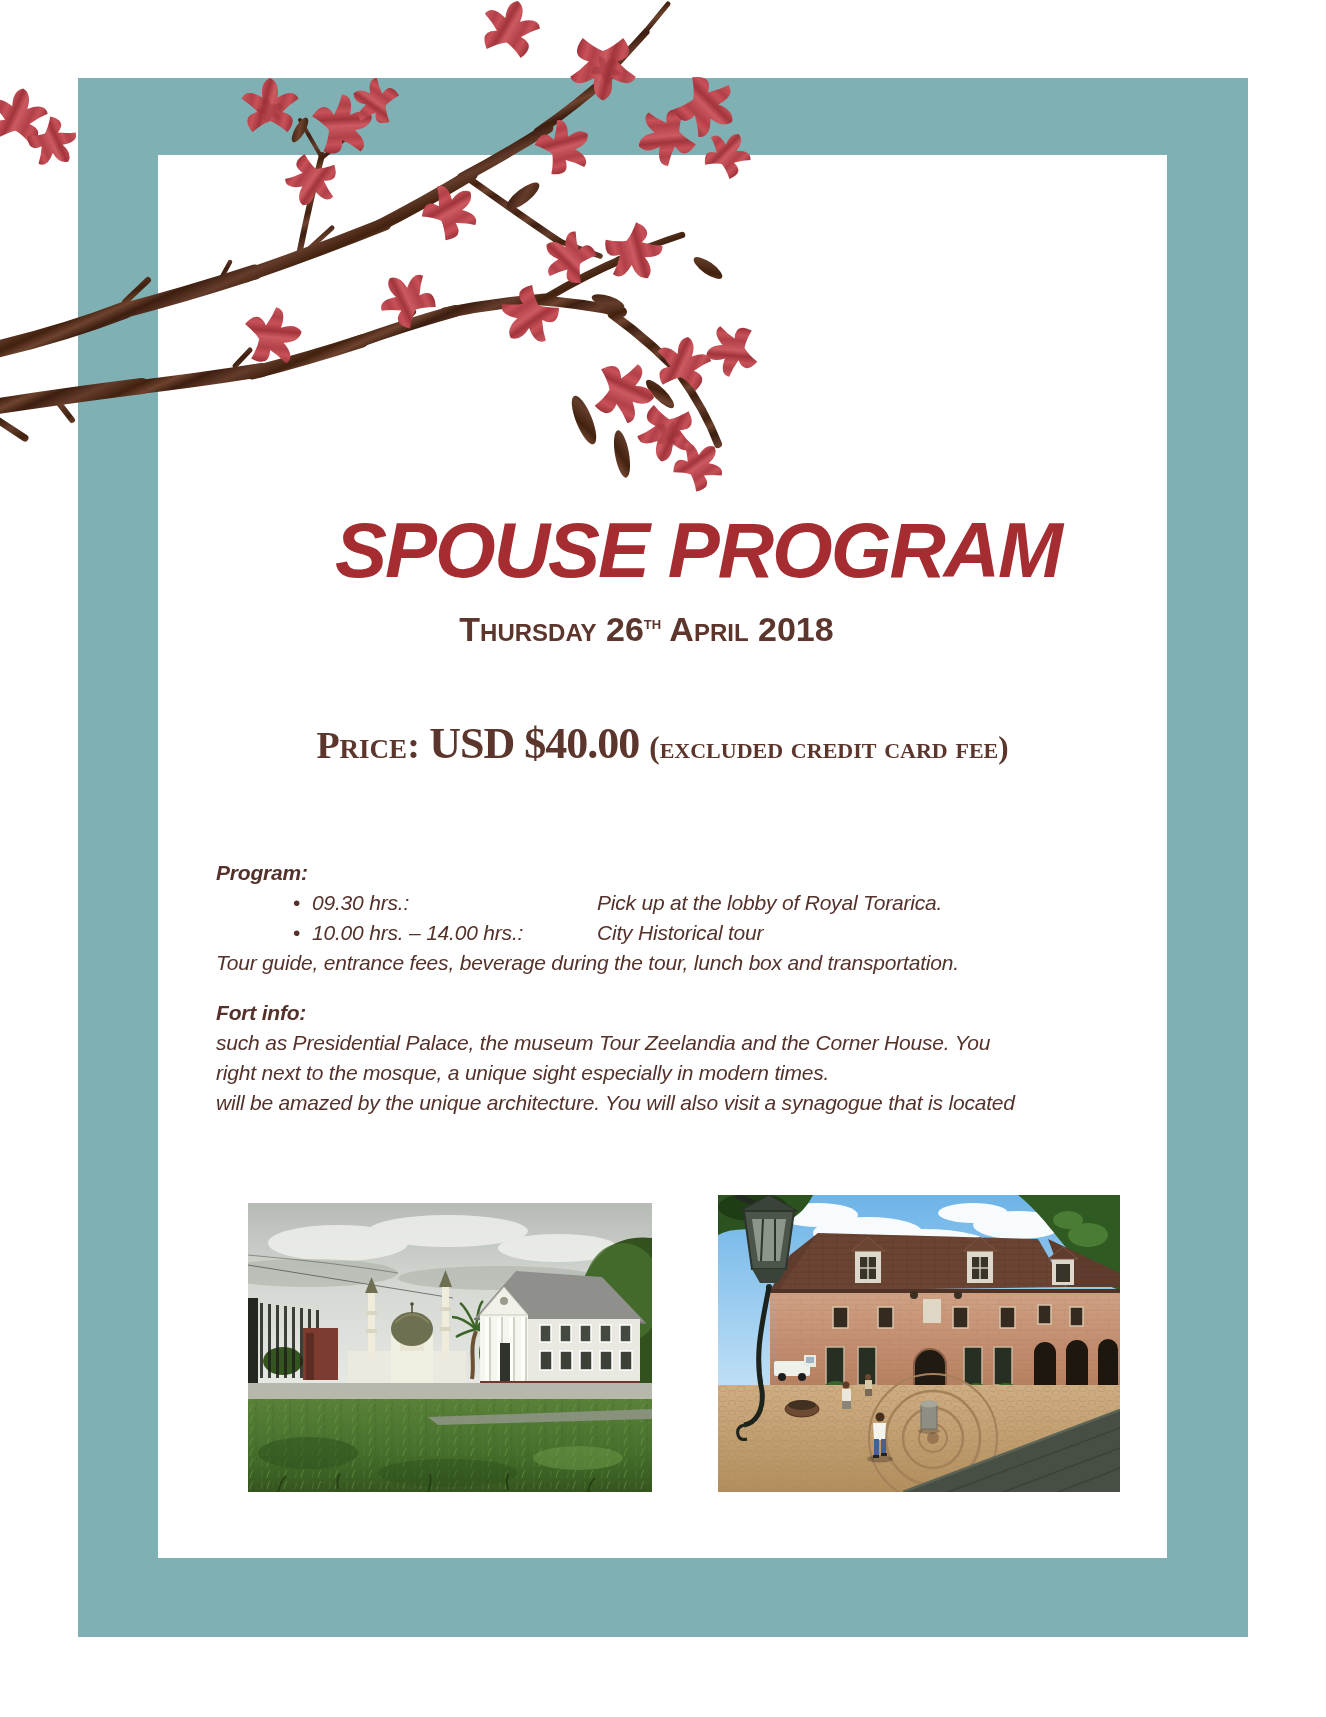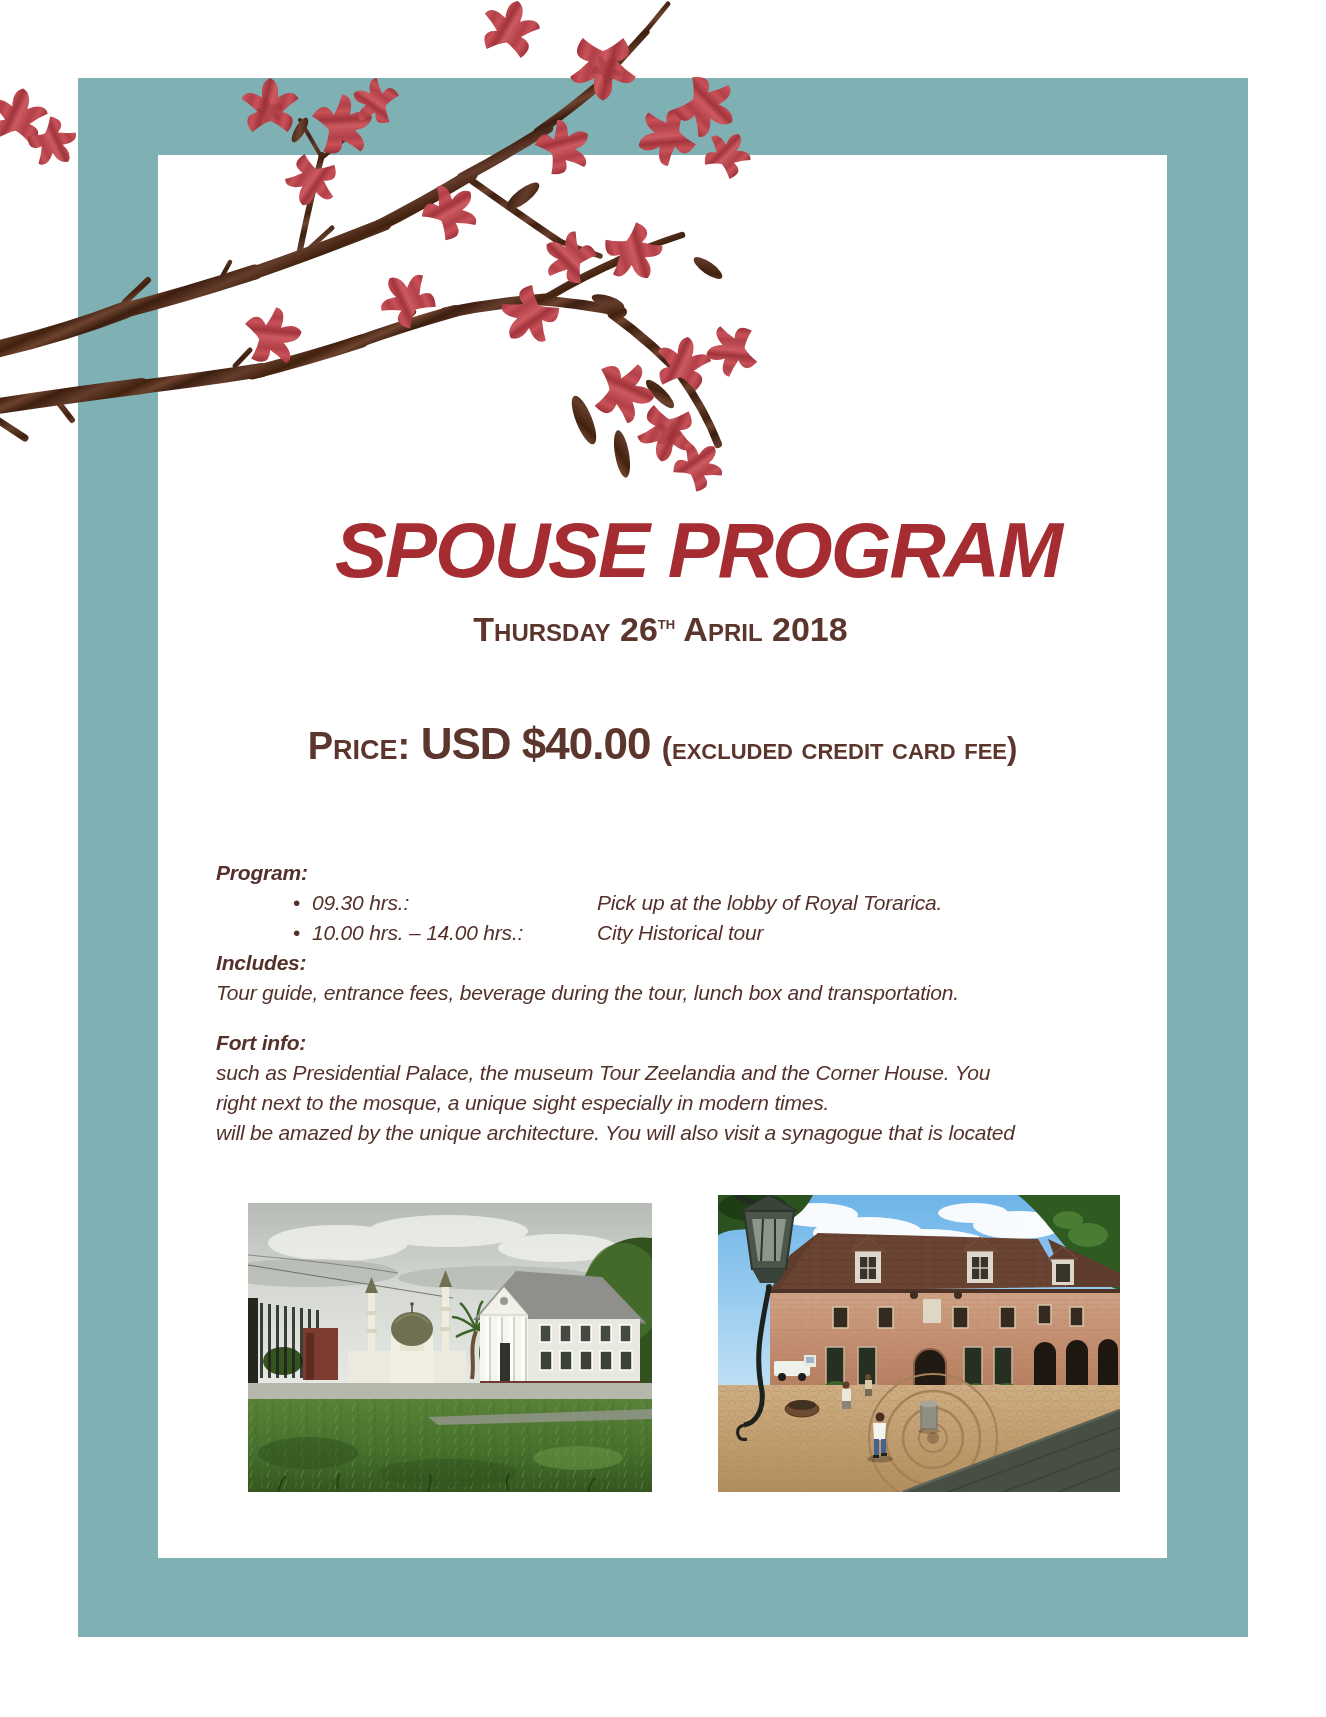--- a/index.html
+++ b/index.html
@@ -4,27 +4,27 @@
 <style>
   html,body{margin:0;padding:0;background:#ffffff;}
   .page{position:relative;width:1326px;height:1717px;background:#ffffff;overflow:hidden;
         font-family:"Liberation Sans",sans-serif;}
   .frame{position:absolute;left:78px;top:78px;width:1170px;height:1559px;background:#7fb1b4;}
   .inner{position:absolute;left:158px;top:155px;width:1009px;height:1403px;background:#ffffff;}
   .art{position:absolute;left:0;top:0;pointer-events:none;}
   .title{position:absolute;left:158px;top:503px;width:1080px;margin:0;text-align:center;
          font-size:78px;line-height:95px;font-weight:bold;font-style:italic;
          letter-spacing:-2px;color:#a52c30;}
-  .date{position:absolute;left:156px;top:603px;width:1009px;text-align:center;
+  .date{position:absolute;left:142px;top:603px;width:1009px;text-align:center;
         font-variant:small-caps;font-weight:bold;font-size:34px;line-height:40px;color:#5c362c;}
   .date sup{font-size:0.55em;vertical-align:super;}
   .subtitle{position:absolute;left:158px;top:680px;width:1009px;text-align:center;
         font-variant:small-caps;font-weight:bold;font-size:37px;line-height:42px;color:#5c362c;}
   .price{position:absolute;left:158px;top:718px;width:1009px;text-align:center;
-        line-height:52px;color:#5c362c;white-space:nowrap;}
+        line-height:52px;color:#5c362c;white-space:nowrap;font-family:Liberation Serif, serif;}
   .price .p-label{font-variant:small-caps;font-weight:bold;font-size:38px;}
   .price .p-amount{font-weight:bold;font-size:44px;letter-spacing:-1px;}
   .price .p-note{font-variant:small-caps;font-weight:bold;font-size:31px;}
   .body{position:absolute;left:216px;top:858px;width:800px;color:#54312a;
         font-size:21px;font-style:italic;letter-spacing:-0.2px;line-height:30px;}
   .body .h{font-weight:bold;height:30px;}
   .bullet-row{height:30px;padding-left:77px;display:flex;}
   .bullet-row .bullet{width:19px;font-style:normal;}
   .bullet-row .time{width:285px;flex:0 0 auto;}
   .spacer{height:20px;}
@@ -146,21 +146,20 @@
     <div class="bullet-row">
       <span class="bullet">•</span>
       <span class="time">09.30 hrs.:</span>
       <span class="desc">Pick up at the lobby of Royal Torarica.</span>
     </div>
     <div class="bullet-row">
       <span class="bullet">•</span>
       <span class="time">10.00 hrs. – 14.00 hrs.:</span>
       <span class="desc">City Historical tour</span>
     </div>
-    <div class="h">Includes:</div>
     <div class="line">Tour guide, entrance fees, beverage during the tour, lunch box and transportation.</div>
     <div class="spacer"></div>
     <div class="h">Fort info:</div>
     <div class="line">such as Presidential Palace, the museum Tour Zeelandia and the Corner House. You</div>
     <div class="line">right next to the mosque, a unique sight especially in modern times.</div>
     <div class="line">will be amazed by the unique architecture. You will also visit a synagogue that is located</div>
   </div>
 
   <div class="photo photo-left">
   <svg width="404" height="289" viewBox="0 0 404 289">

